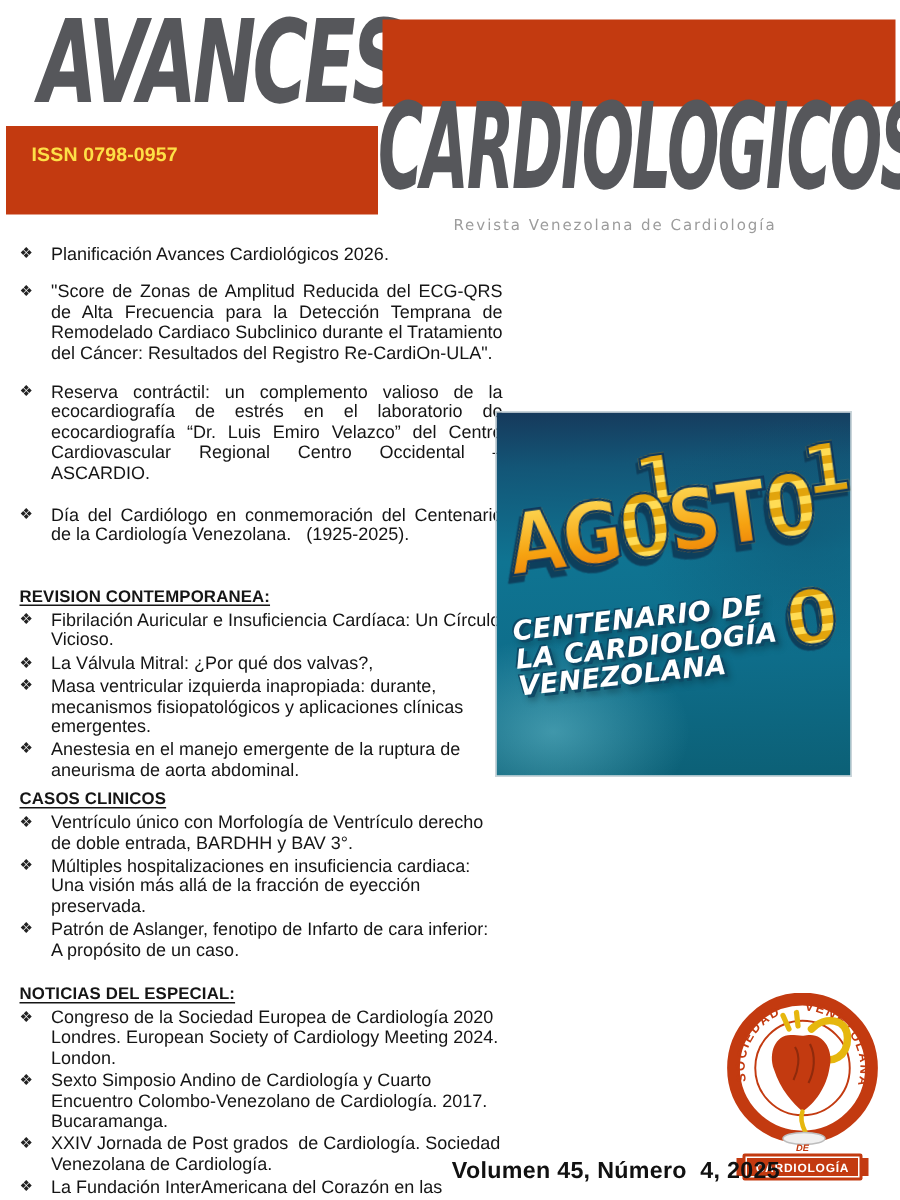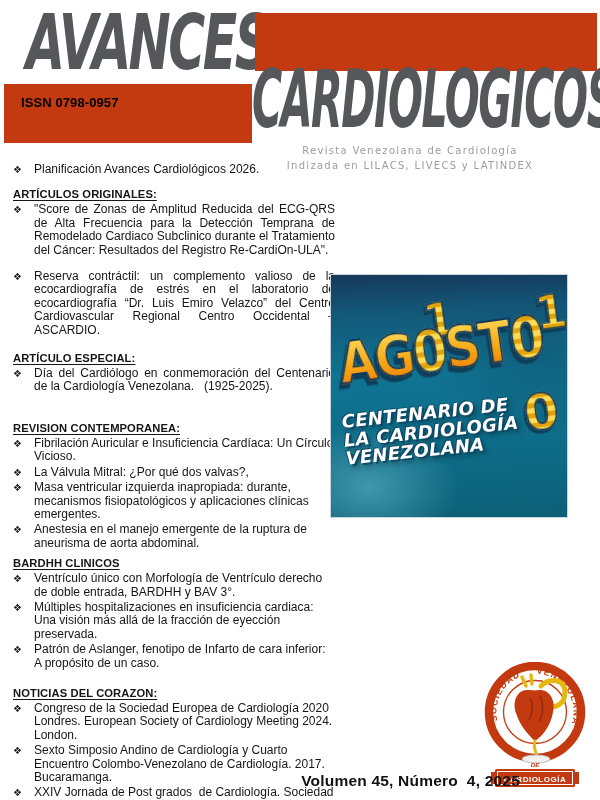--- a/index.html
+++ b/index.html
@@ -6,21 +6,21 @@
   .page{position:relative;width:600px;height:800px;background:#ffffff;overflow:hidden;
         font-family:"Liberation Sans",sans-serif;color:#151515;}
 
   
   .avances-title{position:absolute;left:26px;top:4px;font-family:"DejaVu Sans",sans-serif;
     font-weight:bold;font-style:italic;font-size:60px;line-height:60px;color:#56575B;
     letter-spacing:-3px;transform:scale(0.84,1.28);transform-origin:left top;white-space:nowrap;}
   .red-block{position:absolute;left:255px;top:13px;width:342px;height:58px;background:#C33A10;}
   .issn-band{position:absolute;left:4px;top:84px;width:248px;height:59px;background:#C33A10;
     box-sizing:border-box;padding:11px 0 0 17px;}
-  .issn-band .line{font-size:13px;font-weight:bold;color:#000000;line-height:16.5px;letter-spacing:0.1px;}
+  .issn-band .line{font-size:13px;font-weight:bold;color:#fde047;line-height:16.5px;letter-spacing:0.1px;}
   .cardiologicos-title{position:absolute;left:252px;top:60px;font-family:"DejaVu Sans",sans-serif;
     font-weight:bold;font-style:italic;font-size:56px;line-height:56px;color:#56575B;
     letter-spacing:-2px;transform:scale(0.735,1.42);transform-origin:left top;white-space:nowrap;}
   .tagline{position:absolute;left:240px;top:144px;width:340px;text-align:center;
     font-family:"DejaVu Sans",sans-serif;color:#9C9C9C;font-size:10px;line-height:14.5px;
     letter-spacing:1.3px;white-space:nowrap;}
 
   
   .toc{position:absolute;left:13px;top:163px;width:322px;}
   .toc-section{margin-top:12px;}
@@ -78,43 +78,40 @@
 <div class="page">
 
   <div class="avances-title">AVANCES</div>
   <div class="red-block"></div>
   <div class="issn-band">
     <div class="line">ISSN 0798-0957</div>
   </div>
   <div class="cardiologicos-title">CARDIOLOGICOS</div>
   <div class="tagline">
     <div>Revista Venezolana de Cardiología</div>
-    <div>Indizada en LILACS, LIVECS y LATINDEX</div>
   </div>
 
   <div class="toc">
       <section class="toc-section">
         <div class="toc-item">
           <span class="bullet">❖</span>
           <span class="item-text">Planificación Avances Cardiológicos 2026.</span>
         </div>
       </section>
       <section class="toc-section justify">
-        <h2 class="toc-heading">ARTÍCULOS ORIGINALES:</h2>
         <div class="toc-item">
           <span class="bullet">❖</span>
           <span class="item-text">"Score de Zonas de Amplitud Reducida del ECG-QRS de Alta Frecuencia para la Detección Temprana de Remodelado Cardiaco Subclinico durante el Tratamiento del Cáncer: Resultados del Registro Re-CardiOn-ULA".</span>
         </div>
         <div class="toc-item">
           <span class="bullet">❖</span>
           <span class="item-text">Reserva contráctil: un complemento valioso de la ecocardiografía de estrés en el laboratorio de ecocardiografía “Dr. Luis Emiro Velazco” del Centro Cardiovascular Regional Centro Occidental – ASCARDIO.</span>
         </div>
       </section>
       <section class="toc-section justify">
-        <h2 class="toc-heading">ARTÍCULO ESPECIAL:</h2>
         <div class="toc-item">
           <span class="bullet">❖</span>
           <span class="item-text">Día del Cardiólogo en conmemoración del Centenario de la Cardiología Venezolana.&nbsp;&nbsp; (1925-2025).</span>
         </div>
       </section>
       <section class="toc-section">
         <h2 class="toc-heading">REVISION CONTEMPORANEA:</h2>
         <div class="toc-item">
           <span class="bullet">❖</span>
           <span class="item-text">Fibrilación Auricular e Insuficiencia Cardíaca: Un Círculo Vicioso.</span>
@@ -126,36 +123,36 @@
         <div class="toc-item">
           <span class="bullet">❖</span>
           <span class="item-text">Masa ventricular izquierda inapropiada: durante, mecanismos fisiopatológicos y aplicaciones clínicas emergentes.</span>
         </div>
         <div class="toc-item">
           <span class="bullet">❖</span>
           <span class="item-text">Anestesia en el manejo emergente de la ruptura de aneurisma de aorta abdominal.</span>
         </div>
       </section>
       <section class="toc-section">
-        <h2 class="toc-heading">BARDHH CLINICOS</h2>
+        <h2 class="toc-heading">CASOS CLINICOS</h2>
         <div class="toc-item">
           <span class="bullet">❖</span>
           <span class="item-text">Ventrículo único con Morfología de Ventrículo derecho de doble entrada, BARDHH y BAV 3°.</span>
         </div>
         <div class="toc-item">
           <span class="bullet">❖</span>
           <span class="item-text">Múltiples hospitalizaciones en insuficiencia cardiaca: Una visión más allá de la fracción de eyección preservada.</span>
         </div>
         <div class="toc-item">
           <span class="bullet">❖</span>
           <span class="item-text">Patrón de Aslanger, fenotipo de Infarto de cara inferior: A propósito de un caso.</span>
         </div>
       </section>
       <section class="toc-section">
-        <h2 class="toc-heading">NOTICIAS DEL CORAZON:</h2>
+        <h2 class="toc-heading">NOTICIAS DEL ESPECIAL:</h2>
         <div class="toc-item">
           <span class="bullet">❖</span>
           <span class="item-text">Congreso de la Sociedad Europea de Cardiología 2020 Londres. European Society of Cardiology Meeting 2024. London.</span>
         </div>
         <div class="toc-item">
           <span class="bullet">❖</span>
           <span class="item-text">Sexto Simposio Andino de Cardiología y Cuarto Encuentro Colombo-Venezolano de Cardiología. 2017. Bucaramanga.</span>
         </div>
         <div class="toc-item">
           <span class="bullet">❖</span>

